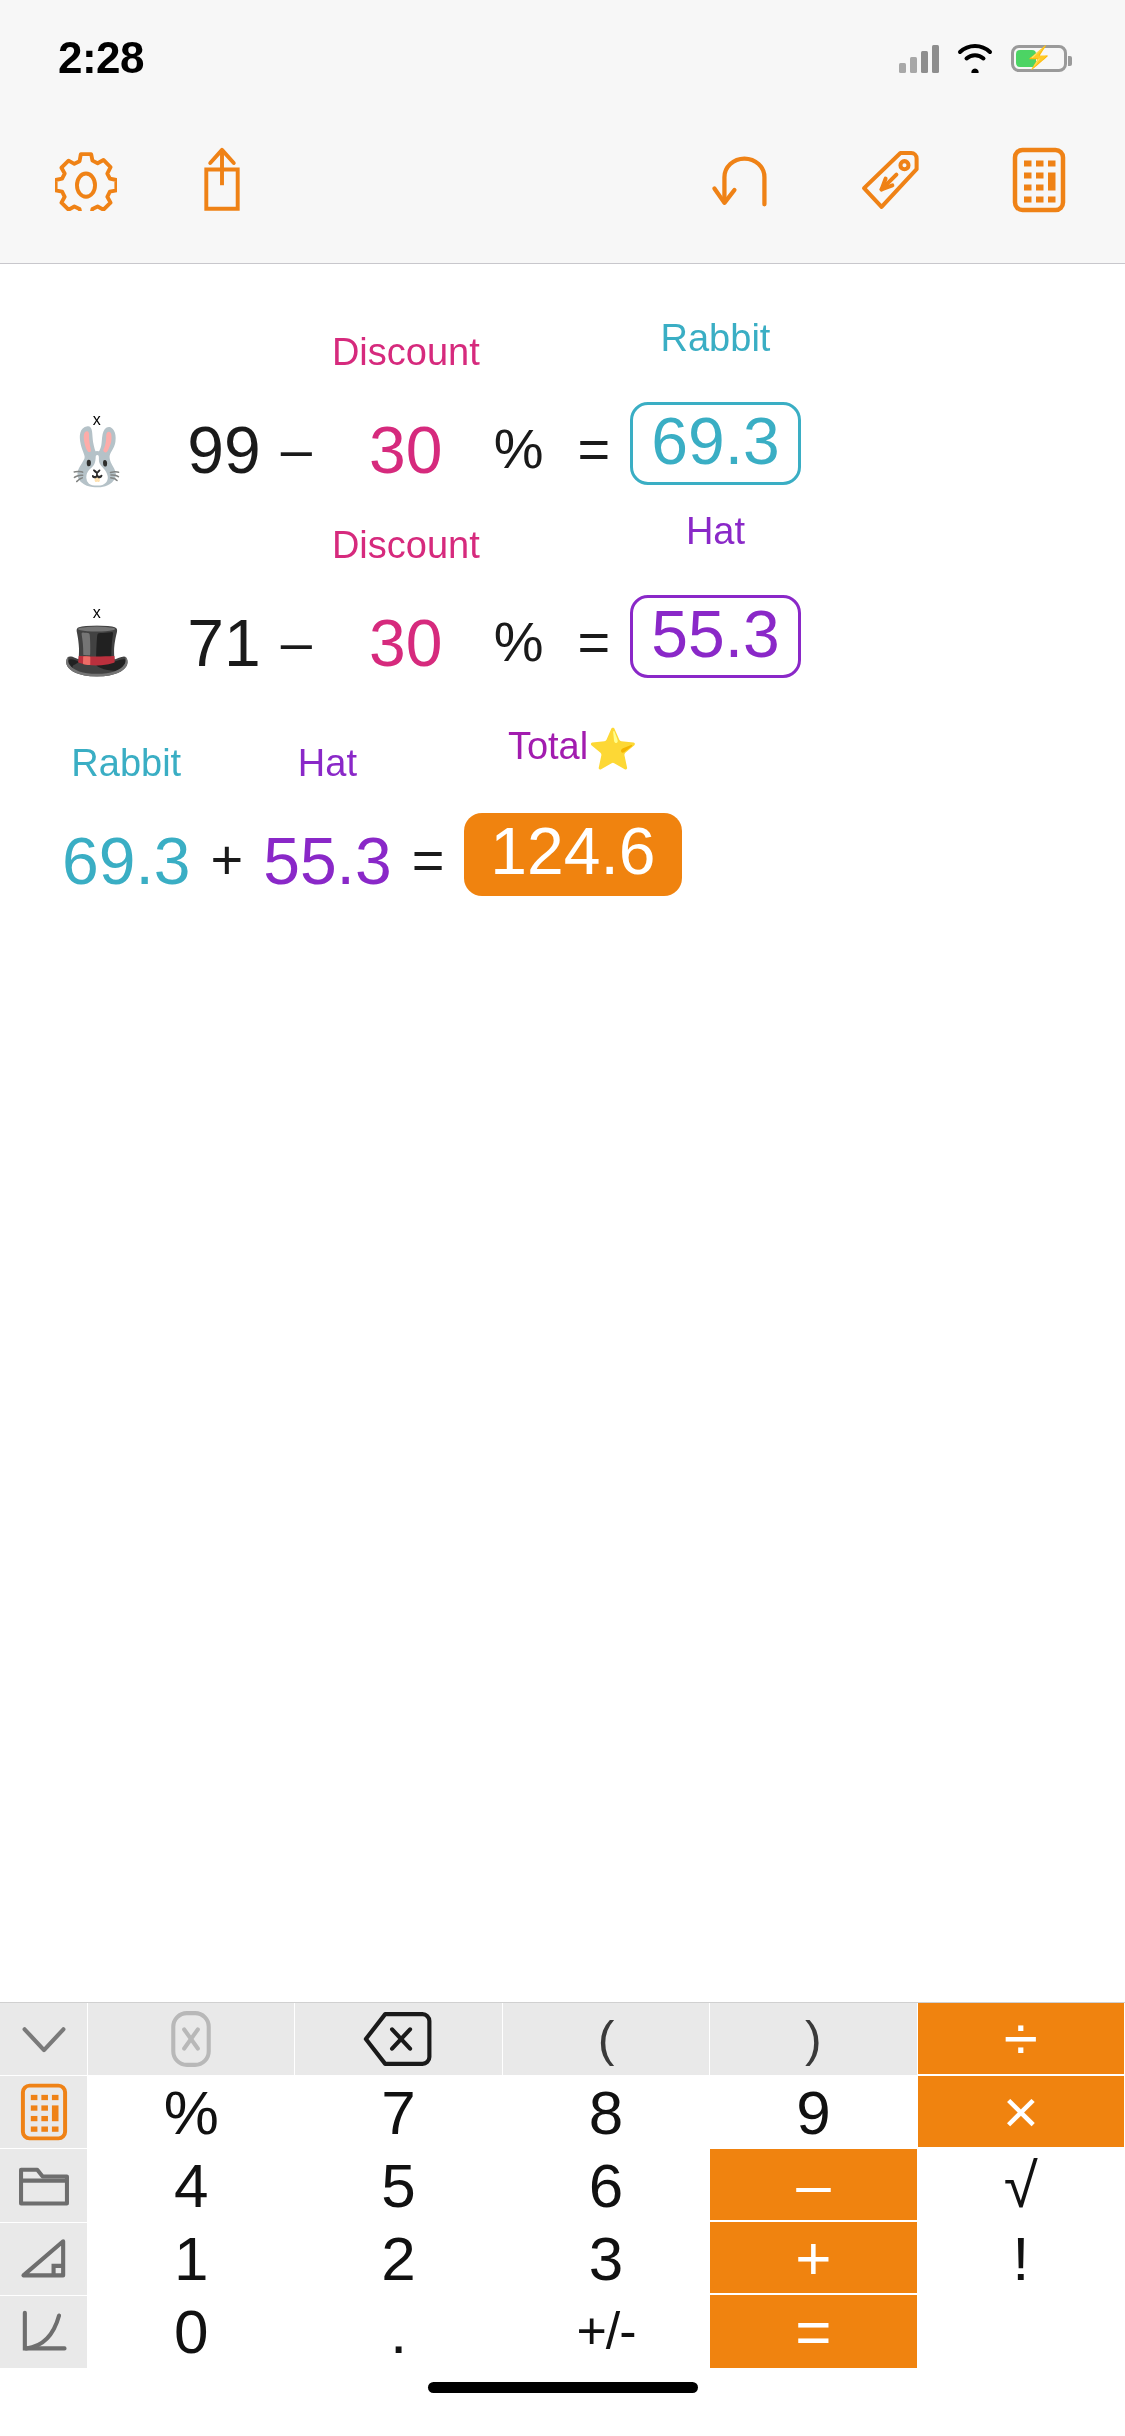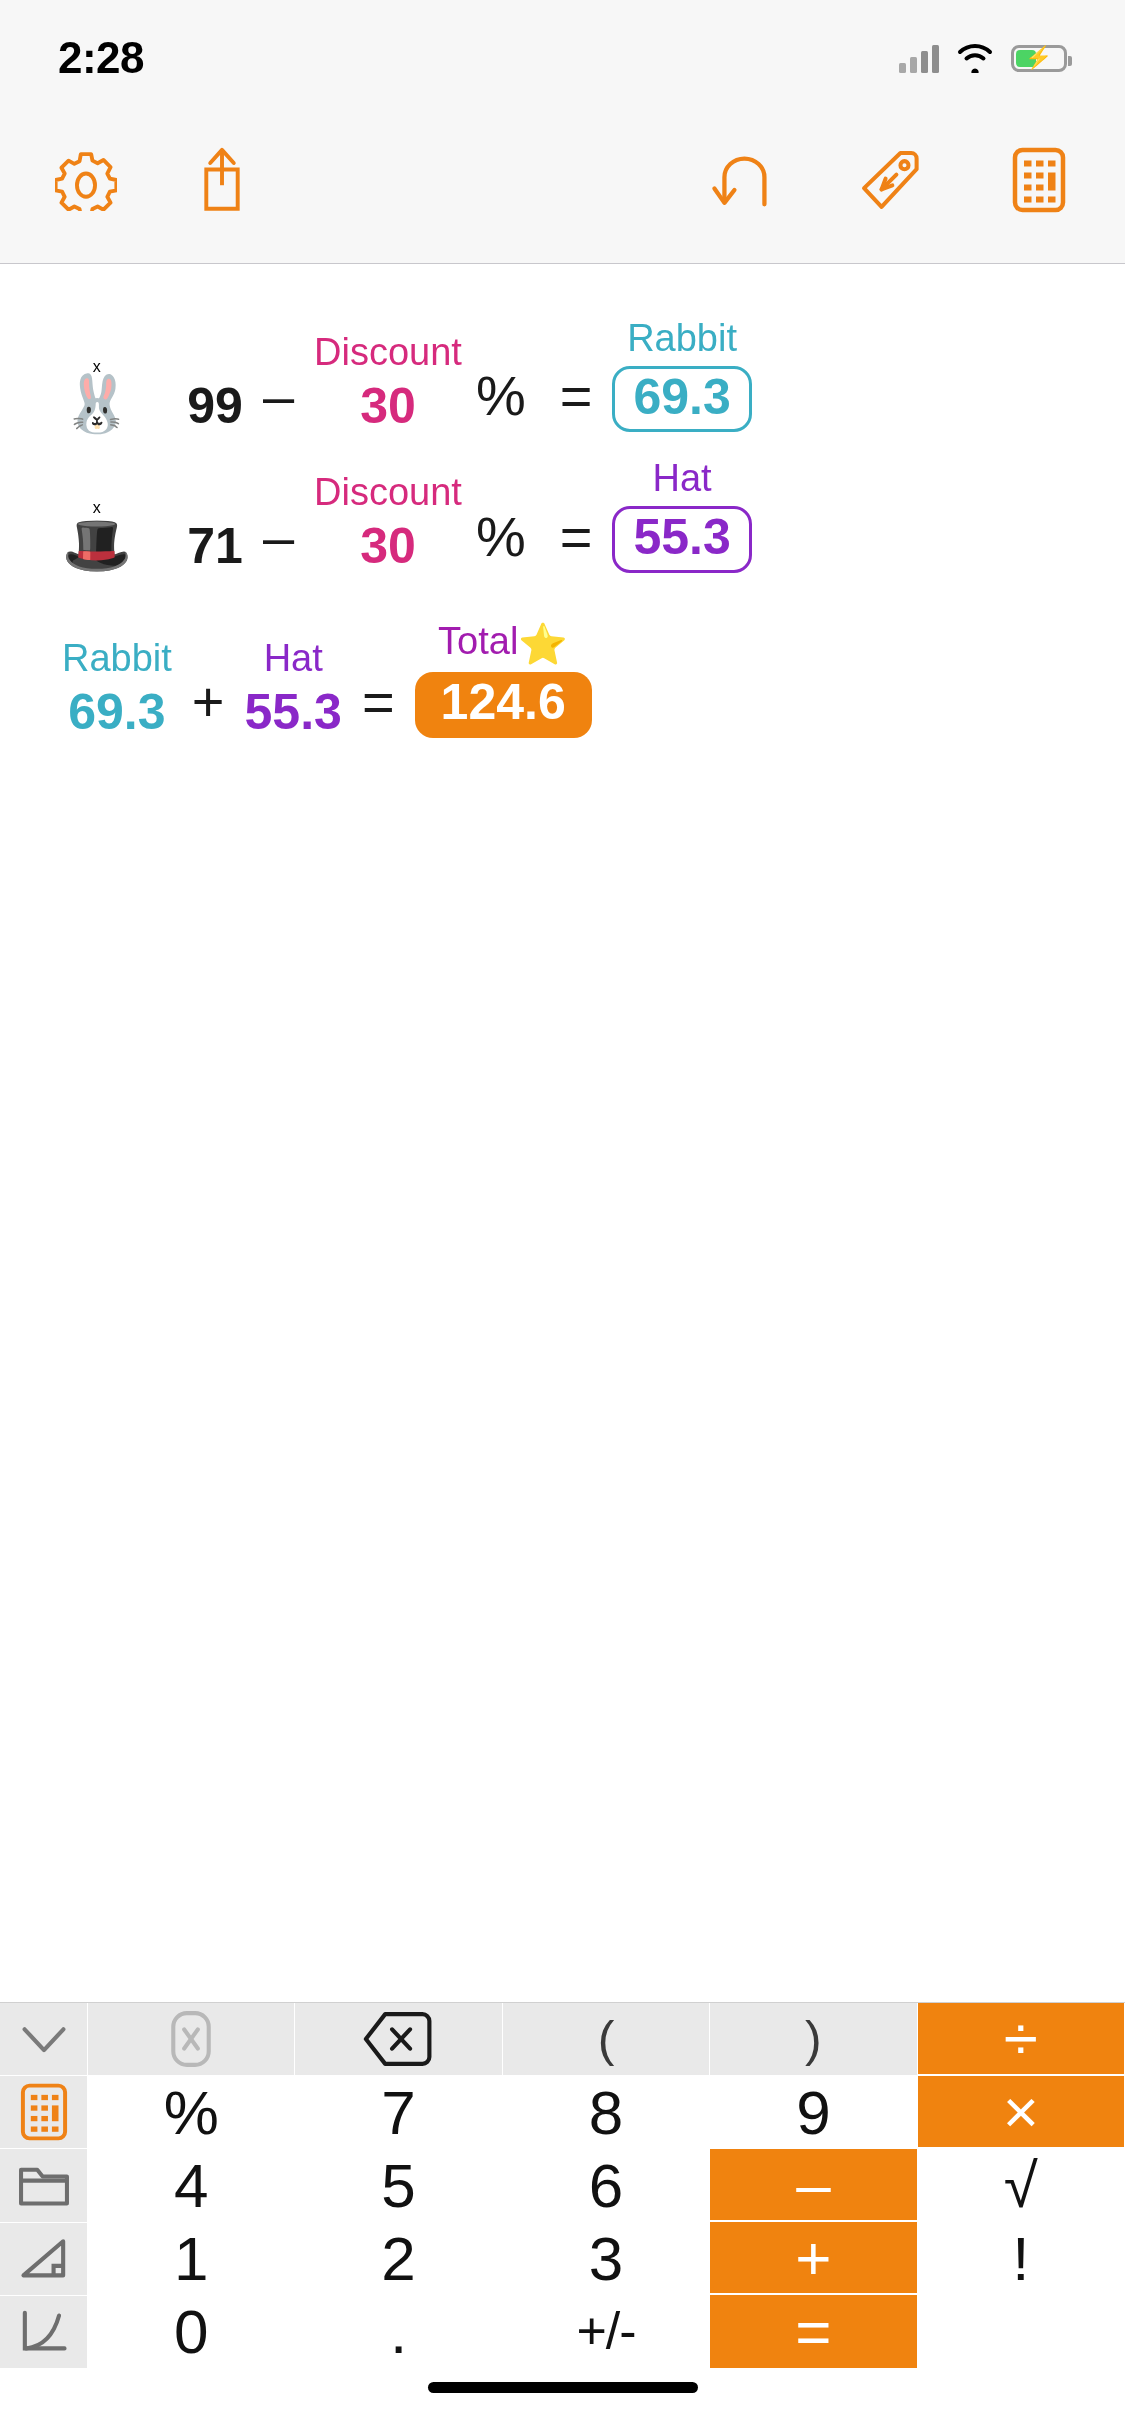--- a/index.html
+++ b/index.html
@@ -36,27 +36,27 @@
     display: flex; align-items: center; flex: 0 0 auto; position: relative;
   }
   .tb-left { display: flex; align-items: center; gap: 44px; padding-left: 40px; }
   .tb-right { display: flex; align-items: center; gap: 56px; margin-left: auto; padding-right: 40px; }
   .tb-btn { width: 92px; height: 92px; display: flex; align-items: center; justify-content: center; }
   .tb-btn svg { display: block; }
 
   
   .canvas { flex: 1 1 auto; background: #ffffff; position: relative; padding-top: 54px; overflow: hidden; }
   .calc-row { display: flex; align-items: flex-end; padding-left: 62px; margin-bottom: 22px; }
-  .cell { display: flex; flex-direction: column; align-items: center; position: relative; }
+  .cell { display: flex; flex-direction: column; align-items: center; position: relative; gap: 36px; }
   .cell .tag {
     font-size: 38px; font-weight: 300; line-height: 1.1; margin-bottom: 6px;
     white-space: nowrap;
   }
   .cell .tag.spacer { visibility: hidden; }
-  .cell .val { font-size: 50px; font-weight: 700; line-height: 1.05; color: #1a1a1a; white-space: nowrap; }
+  .cell .val { font-size: 66px; font-weight: 400; line-height: 1.05; color: #1a1a1a; white-space: nowrap; }
   .op { font-size: 56px; font-weight: 200; color: #1a1a1a; padding: 0 20px 8px 20px; line-height: 1; }
   .op.tight { padding: 0 14px 8px 14px; }
   .emoji { font-size: 56px; line-height: 1; }
   .emoji-cell { display:flex; flex-direction:column; align-items:center; }
 
   .boxed {
     border: 3px solid currentColor; border-radius: 18px;
     padding: 2px 18px 6px 18px;
   }
   .boxed .val { color: inherit; }

